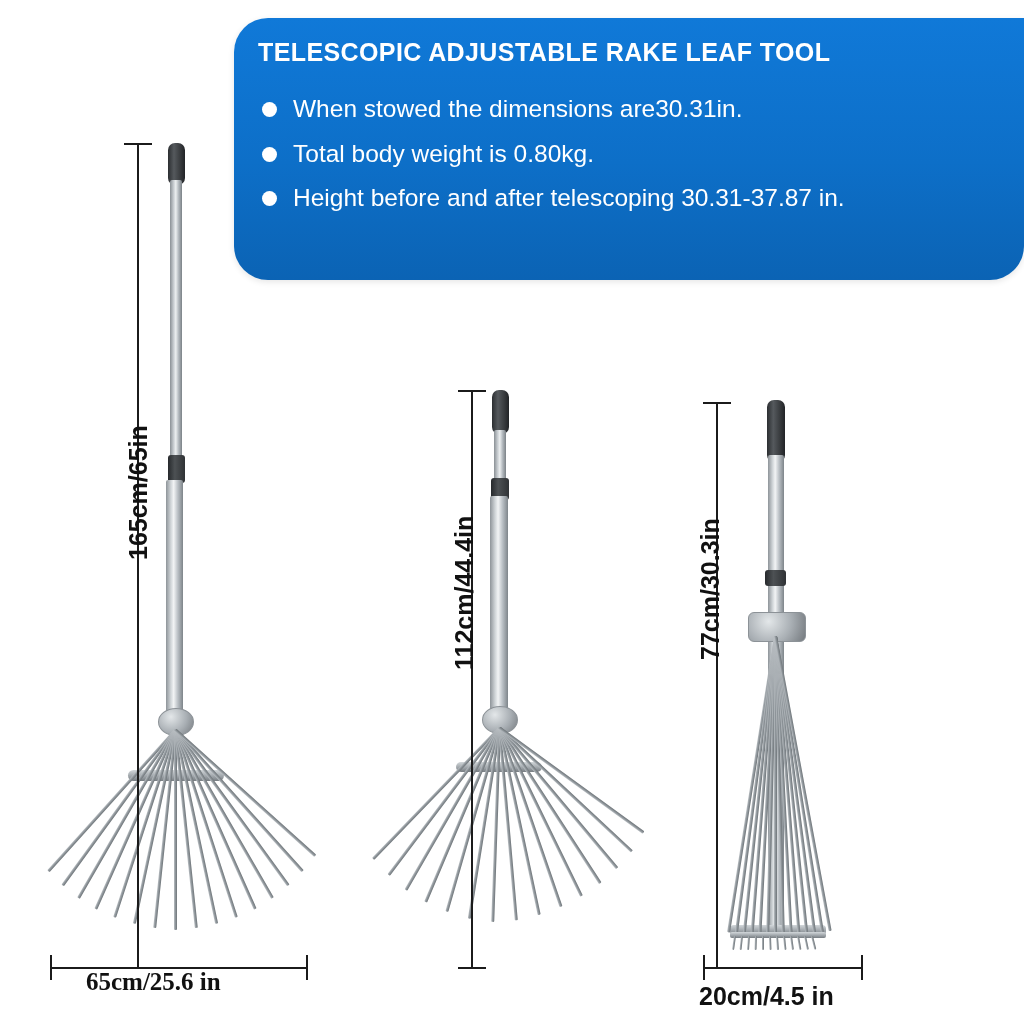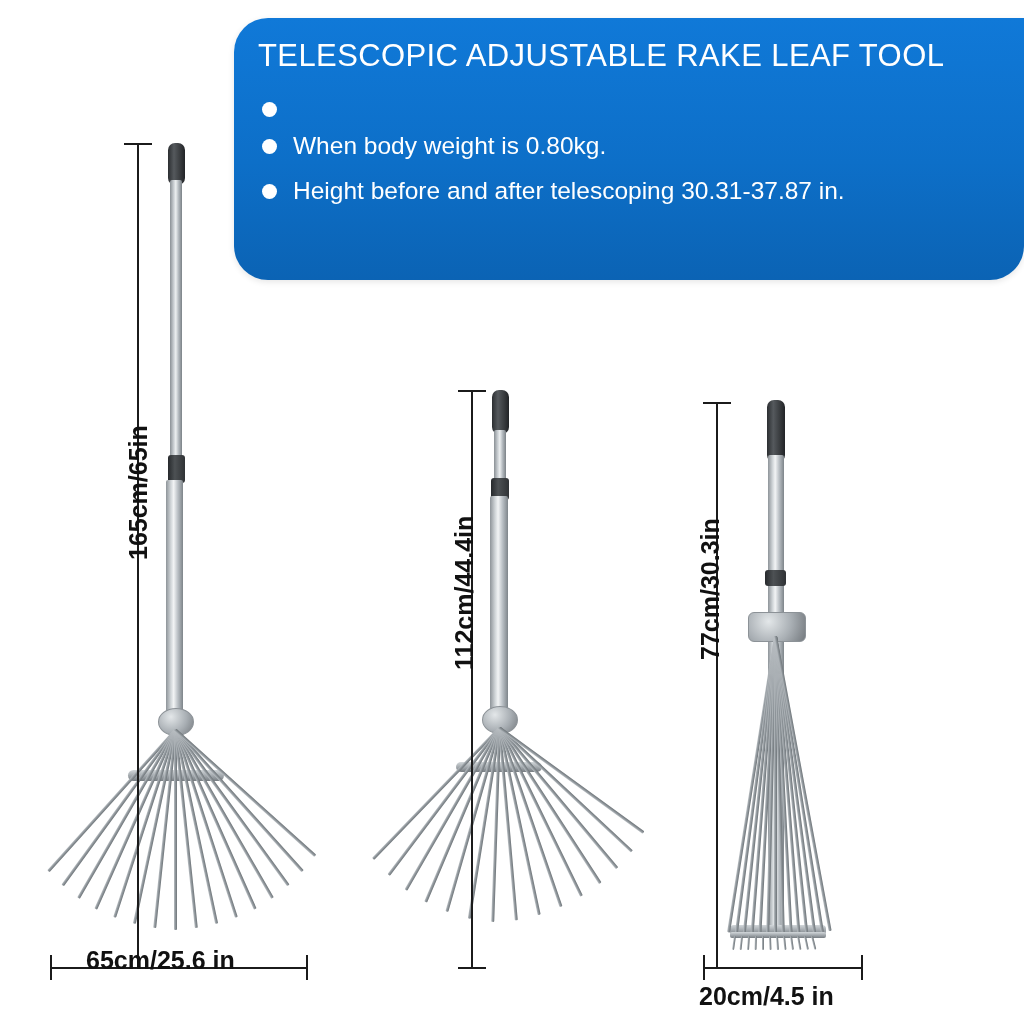--- a/index.html
+++ b/index.html
@@ -27,22 +27,22 @@
     background: linear-gradient(180deg, #1079d8 0%, #0d6fc8 55%, #0b63b4 100%);
     border-radius: 34px 0 34px 34px;
     box-shadow: 0 2px 6px rgba(0,0,0,0.10);
   }
   .banner-title {
     position: absolute;
     left: 24px;
     top: 20px;
     right: 18px;
     color: #ffffff;
-    font-size: 31px;
-    font-weight: normal;
+    font-size: 25px;
+    font-weight: bold;
     letter-spacing: 0.4px;
     white-space: nowrap;
   }
   .bullet-list {
     position: absolute;
     left: 18px;
     top: 76px;
     right: 14px;
   }
   .bullet-row {
@@ -146,24 +146,25 @@
 </head>
 <body>
 
 <div id="stage">
 
   <div class="banner">
     <div class="banner-title">TELESCOPIC ADJUSTABLE RAKE LEAF TOOL</div>
     <div class="bullet-list">
       <div class="bullet-row">
         <span class="bullet-dot"></span>
+        <span class="bullet-text">When stowed the dimensions are30.31in.</span>
       </div>
       <div class="bullet-row">
         <span class="bullet-dot"></span>
-        <span class="bullet-text">When body weight is 0.80kg.</span>
+        <span class="bullet-text">Total body weight is 0.80kg.</span>
       </div>
       <div class="bullet-row">
         <span class="bullet-dot"></span>
         <span class="bullet-text">Height before and after telescoping 30.31-37.87 in.</span>
       </div>
     </div>
   </div>
 
   <div class="rake" style="left:0; top:0; width:360px; height:1024px;">
 
@@ -201,21 +202,21 @@
     <div class="dim-v-line" style="left:137px; top:143px; height:825px;"></div>
     <div class="cap-h" style="left:124px; top:143px; width:28px;"></div>
     <div class="cap-h" style="left:124px; top:967px; width:28px;"></div>
     <div class="dim-label-v" style="left:124px; top:560px;">165cm/65in</div>
   </div>
 
   <div>
     <div class="dim-h-line" style="left:50px; top:967px; width:257px;"></div>
     <div class="cap-v" style="left:50px; top:955px; height:25px;"></div>
     <div class="cap-v" style="left:306px; top:955px; height:25px;"></div>
-    <div class="dim-label-h" style="left:86px; top:946px;">65cm/25.6 in</div>
+    <div class="dim-label-h" style="left:86px; top:968px;font-family:Liberation Serif, serif;">65cm/25.6 in</div>
   </div>
 
   <div class="rake" style="left:370px; top:0; width:290px; height:1024px;">
     <div class="grip" style="left:122px; top:390px; width:17px; height:44px;"></div>
     <div class="pole-thin" style="left:124px; top:430px; width:12px; height:54px;"></div>
     <div class="collar" style="left:121px; top:478px; width:18px; height:22px;"></div>
     <div class="pole" style="left:120px; top:496px; width:18px; height:214px;"></div>
     <div class="hub" style="left:112px; top:706px; width:34px; height:26px;"></div>
     <div class="bar" style="left:86px; top:762px; width:86px; height:10px; border-radius:6px;"></div>
 

